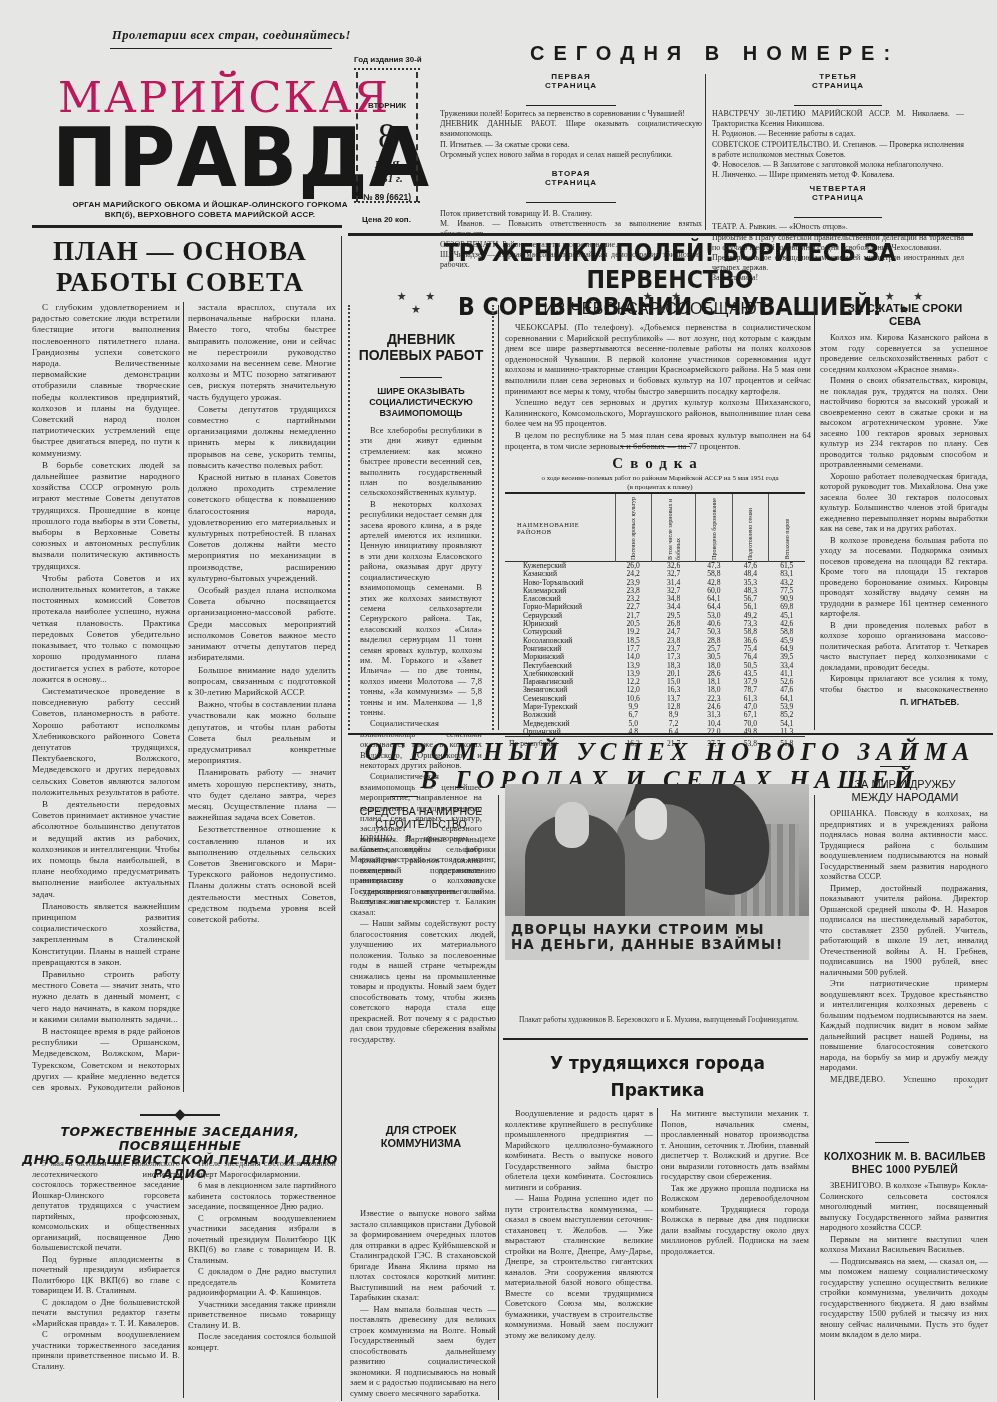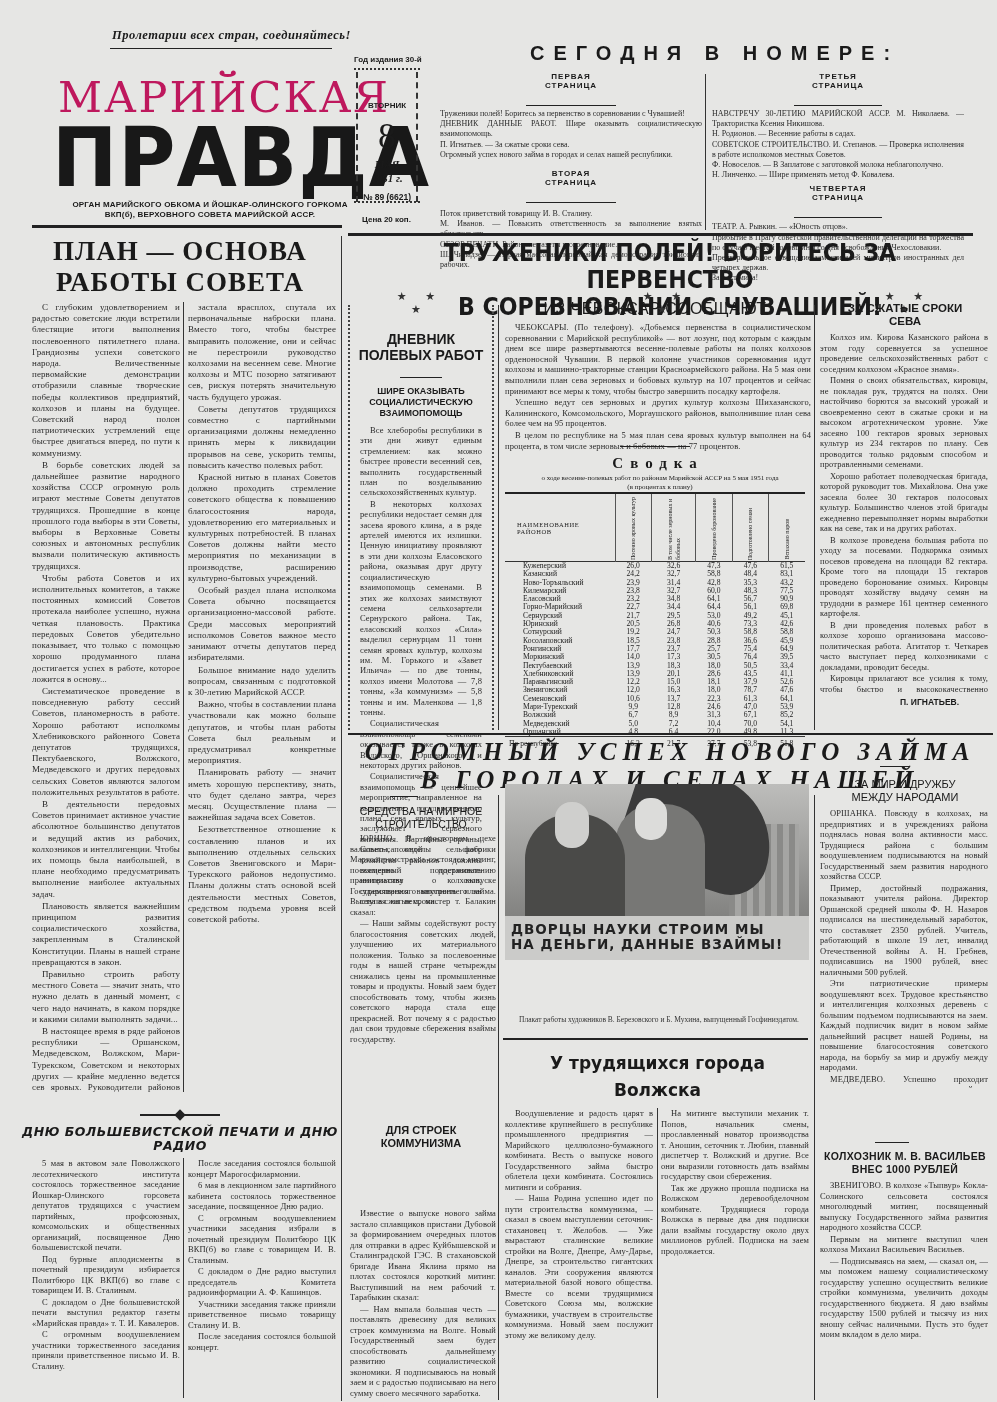--- a/index.html
+++ b/index.html
@@ -413,21 +413,21 @@
     <div class="poster-caption">
       <div>ДВОРЦЫ НАУКИ СТРОИМ МЫ</div>
       <div>НА ДЕНЬГИ, ДАННЫЕ ВЗАЙМЫ!</div>
     </div>
   </div>
   <div class="abs" style="left:505px;top:1015px;width:305px;font-size:7.5px;line-height:9px;color:#333;text-indent:14px">Плакат работы художников В. Березовского и Б. Мухина, выпущенный Госфиниздатом.</div>
   <div class="hrule" style="left:503px;top:1038px;width:305px;height:2px"></div>
 
   <div class="abs" style="left:505px;top:1050px;width:305px;text-align:center;font-family:'DejaVu Sans',sans-serif;font-weight:bold;font-size:17px;line-height:27px">
     <div>У трудящихся города</div>
-    <div>Волжска</div>
+    <div>Практика</div>
   </div>
   <div class="abs body-txt" style="left:505px;top:1108px;width:148px;height:292px;overflow:hidden;font-size:8.5px;line-height:10.5px">
     <p>Воодушевление и радость царят в коллективе крупнейшего в республике промышленного предприятия — Марийского целлюлозно-бумажного комбината. Весть о выпуске нового Государственного займа быстро облетела цехи комбината. Состоялись митинги и собрания.</p>
       <p>— Наша Родина успешно идет по пути строительства коммунизма, — сказал в своем выступлении сеточник-стахановец т. Желобов. — Уже вырастают сталинские великие стройки на Волге, Днепре, Аму-Дарье, Днепре, за строительство гигантских каналов. Эти сооружения являются материальной базой нового общества. Вместе со всеми трудящимися Советского Союза мы, волжские бумажники, участвуем в строительстве коммунизма. Новый заем послужит этому же великому делу.</p>
   </div>
   <div class="vrule" style="left:657px;top:1108px;height:290px"></div>
   <div class="abs body-txt" style="left:661px;top:1108px;width:148px;height:292px;overflow:hidden;font-size:8.5px;line-height:10.5px">
     <p>На митинге выступили механик т. Попов, начальник смены, прославленный новатор производства т. Аношин, сеточник т. Любин, главный диспетчер т. Волжский и другие. Все они выразили готовность дать взаймы государству свои сбережения.</p>
       <p>Так же дружно прошла подписка на Волжском деревообделочном комбинате. Трудящиеся города Волжска в первые два дня подписки дали взаймы государству около двух миллионов рублей. Подписка на заем продолжается.</p>
   </div>
@@ -452,20 +452,21 @@
   </div>
   <div class="abs body-txt" style="left:820px;top:1180px;width:168px;height:218px;overflow:hidden;font-size:8.5px;line-height:10.5px">
     <p>ЗВЕНИГОВО. В колхозе «Тыпвур» Кокла-Солинского сельсовета состоялся многолюдный митинг, посвященный выпуску Государственного займа развития народного хозяйства СССР.</p>
       <p>Первым на митинге выступил член колхоза Михаил Васильевич Васильев.</p>
       <p>— Подписываясь на заем, — сказал он, — мы поможем нашему социалистическому государству успешно осуществить великие стройки коммунизма, увеличить доходы государственного бюджета. Я даю взаймы государству 1500 рублей и тысячу из них вношу сейчас наличными. Пусть это будет моим вкладом в дело мира.</p>
   </div>
 
   <div class="abs" style="left:140px;top:1114px;width:80px;height:2px;background:#222"></div>
   <div class="abs" style="left:176px;top:1111px;width:8px;height:8px;background:#222;transform:rotate(45deg)"></div>
   <div class="abs" style="left:20px;top:1125px;width:320px;text-align:center;font-family:'DejaVu Sans',sans-serif;font-style:italic;font-weight:bold;font-size:12.5px;line-height:14px;letter-spacing:.5px">
+    <div>ТОРЖЕСТВЕННЫЕ ЗАСЕДАНИЯ, ПОСВЯЩЕННЫЕ</div>
     <div>ДНЮ БОЛЬШЕВИСТСКОЙ ПЕЧАТИ И ДНЮ РАДИО</div>
   </div>
   <div class="abs body-txt" style="left:32px;top:1158px;width:148px;height:240px;overflow:hidden;font-size:8.5px;line-height:10.5px">
     <p>5 мая в актовом зале Поволжского лесотехнического института состоялось торжественное заседание Йошкар-Олинского горсовета депутатов трудящихся с участием партийных, профсоюзных, комсомольских и общественных организаций, посвященное Дню большевистской печати.</p>
       <p>Под бурные аплодисменты в почетный президиум избирается Политбюро ЦК ВКП(б) во главе с товарищем И. В. Сталиным.</p>
       <p>С докладом о Дне большевистской печати выступил редактор газеты «Марийская правда» т. Т. И. Кавалеров.</p>
       <p>С огромным воодушевлением участники торжественного заседания приняли приветственное письмо И. В. Сталину.</p>
   </div>
   <div class="vrule" style="left:183px;top:1158px;height:240px"></div>
   <div class="abs body-txt" style="left:188px;top:1158px;width:148px;height:240px;overflow:hidden;font-size:8.5px;line-height:10.5px">

